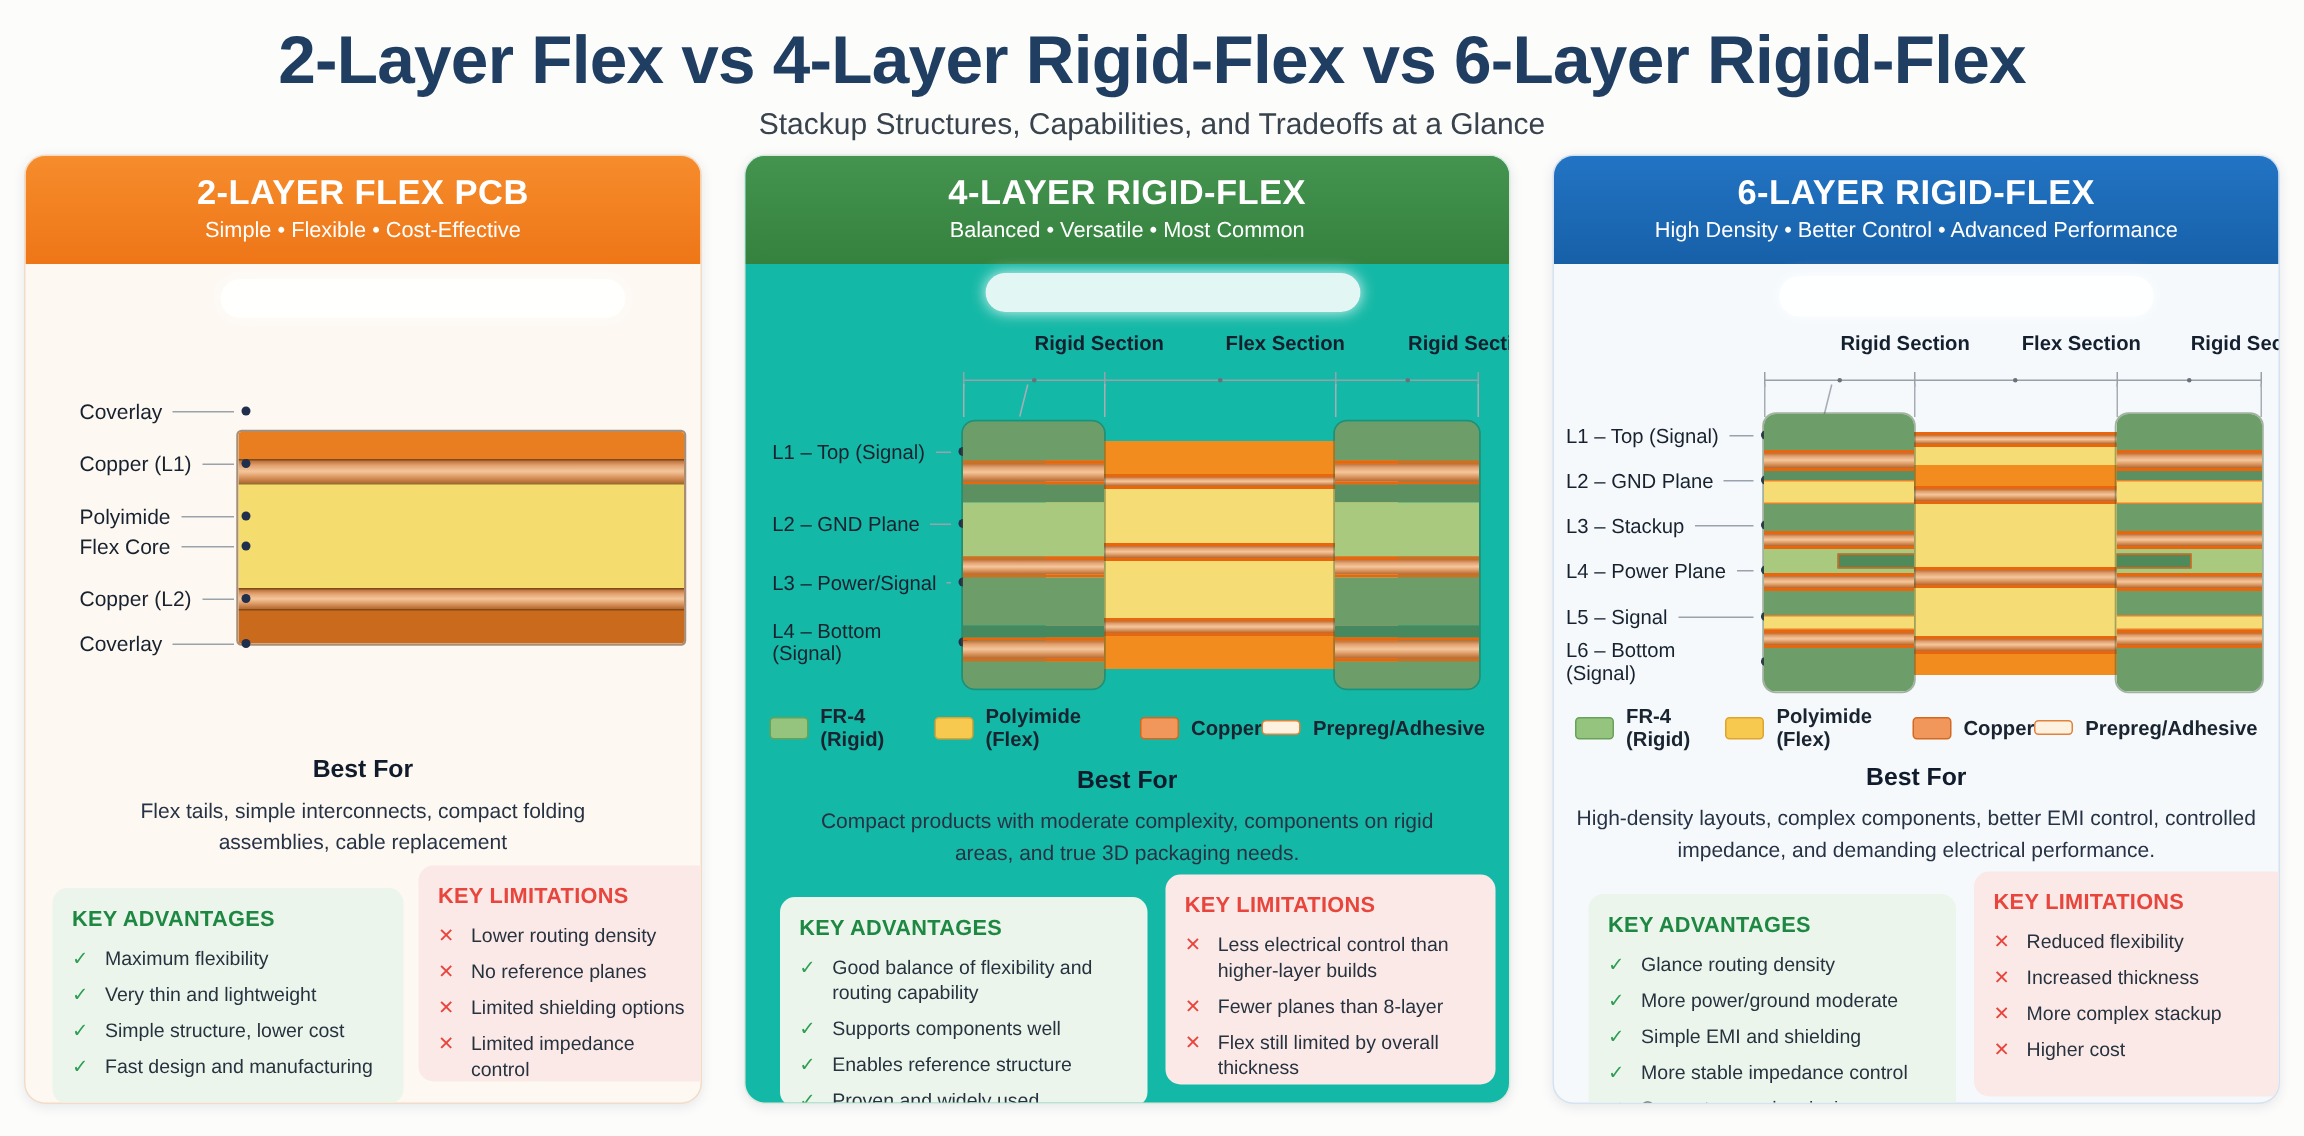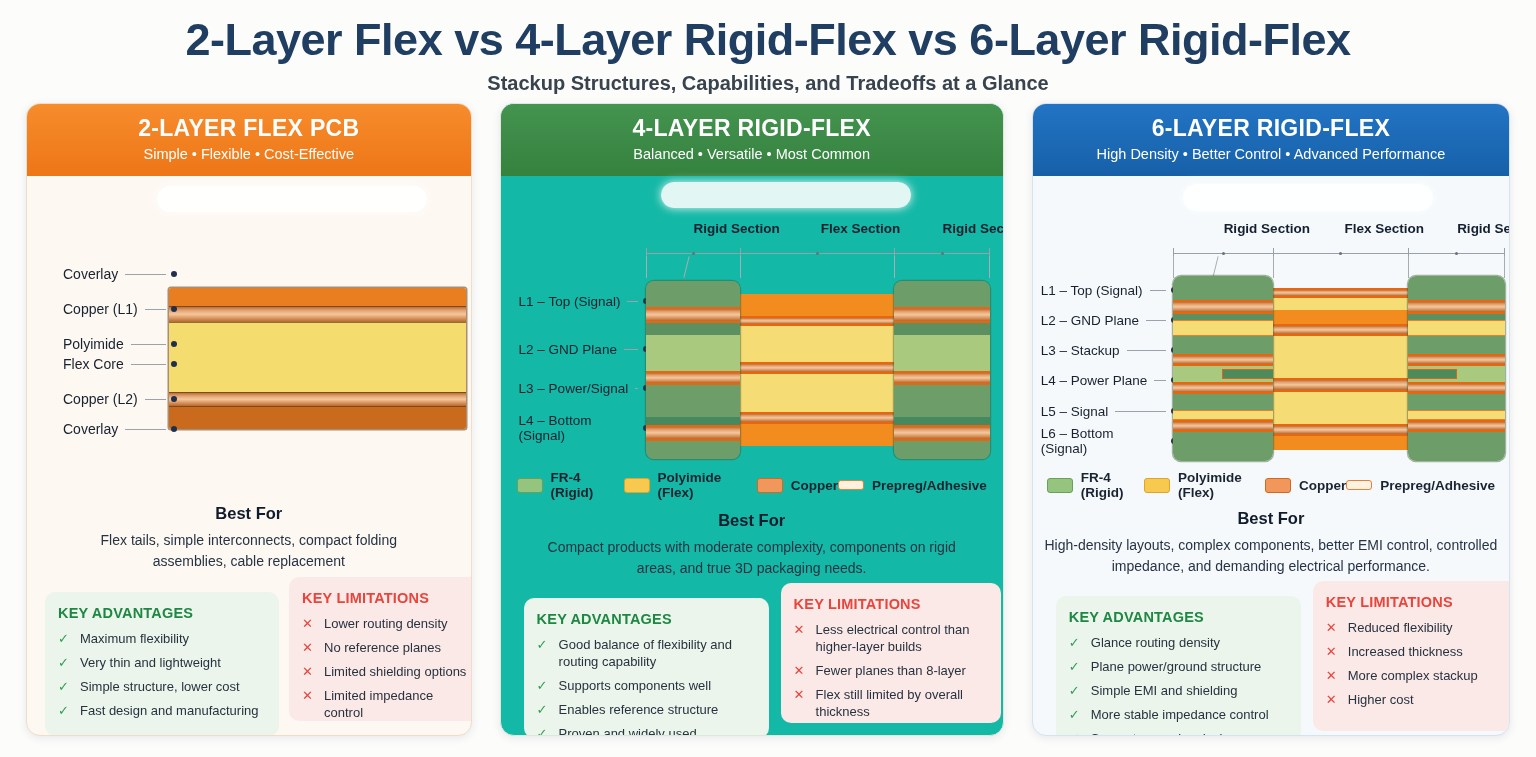--- a/index.html
+++ b/index.html
@@ -1,22 +1,22 @@
 <!DOCTYPE html>
 <html><head>
 <meta charset="utf-8">
 <style>
   * { margin:0; padding:0; box-sizing:border-box; }
   html,body { width:1536px; height:757px; background:#FCFCFB; font-family:"Liberation Sans","DejaVu Sans",sans-serif; overflow:hidden; }
 
   .masthead { text-align:center; padding-top:14px; height:103px; }
   .masthead h1 { font-size:45px; font-weight:800; color:#1F3E61; letter-spacing:-0.5px; }
-  .masthead h2 { font-size:20px; font-weight:700; color:#39434E; margin-top:6px; }
-
-  .cards-row { display:flex; gap:28px; padding:0 26px;align-items:flex-end; }
+  .masthead h2 { font-size:20px; font-weight:400; color:#39434E; margin-top:6px; }
+
+  .cards-row { display:flex; gap:28px; padding:0 16px;align-items:flex-end; }
   .card { position:relative; height:633px; border-radius:14px; overflow:hidden; background:#fff;
           box-shadow:0 2px 8px rgba(40,50,70,.10); border:1px solid #E4E6E8; }
   .card.c1 { width:464px; background:#FDF8F2; border-color:#F2DCC8; }
   .card.c2 { width:525px; background:#14b8a6; border-color:#DCE8DC; }
   .card.c3 { width:498px; background:#F5F9FC; border-color:#D5E2F0; }
 
   .card-header { height:72px; text-align:center; color:#fff; padding-top:11px; }
   .c1 .card-header { background:linear-gradient(#F68C2C,#EE7617); }
   .c2 .card-header { background:linear-gradient(#44934F,#35823F); }
   .c3 .card-header { background:linear-gradient(#2274C4,#1760A8); }
@@ -451,21 +451,21 @@
       </div>
 
       <div class="kbox adv" style="left:23px;top:405px;width:245px;height:150px">
         <div class="kb-h">KEY ADVANTAGES</div>
         <div class="li">
             <span class="ic ck">✓</span>
             <span>Glance routing density</span>
           </div>
         <div class="li">
             <span class="ic ck">✓</span>
-            <span>Plane power/ground structure</span>
+            <span>More power/ground moderate</span>
           </div>
         <div class="li">
             <span class="ic ck">✓</span>
             <span>Simple EMI and shielding</span>
           </div>
         <div class="li">
             <span class="ic ck">✓</span>
             <span>More stable impedance control</span>
           </div>
         <div class="li">

